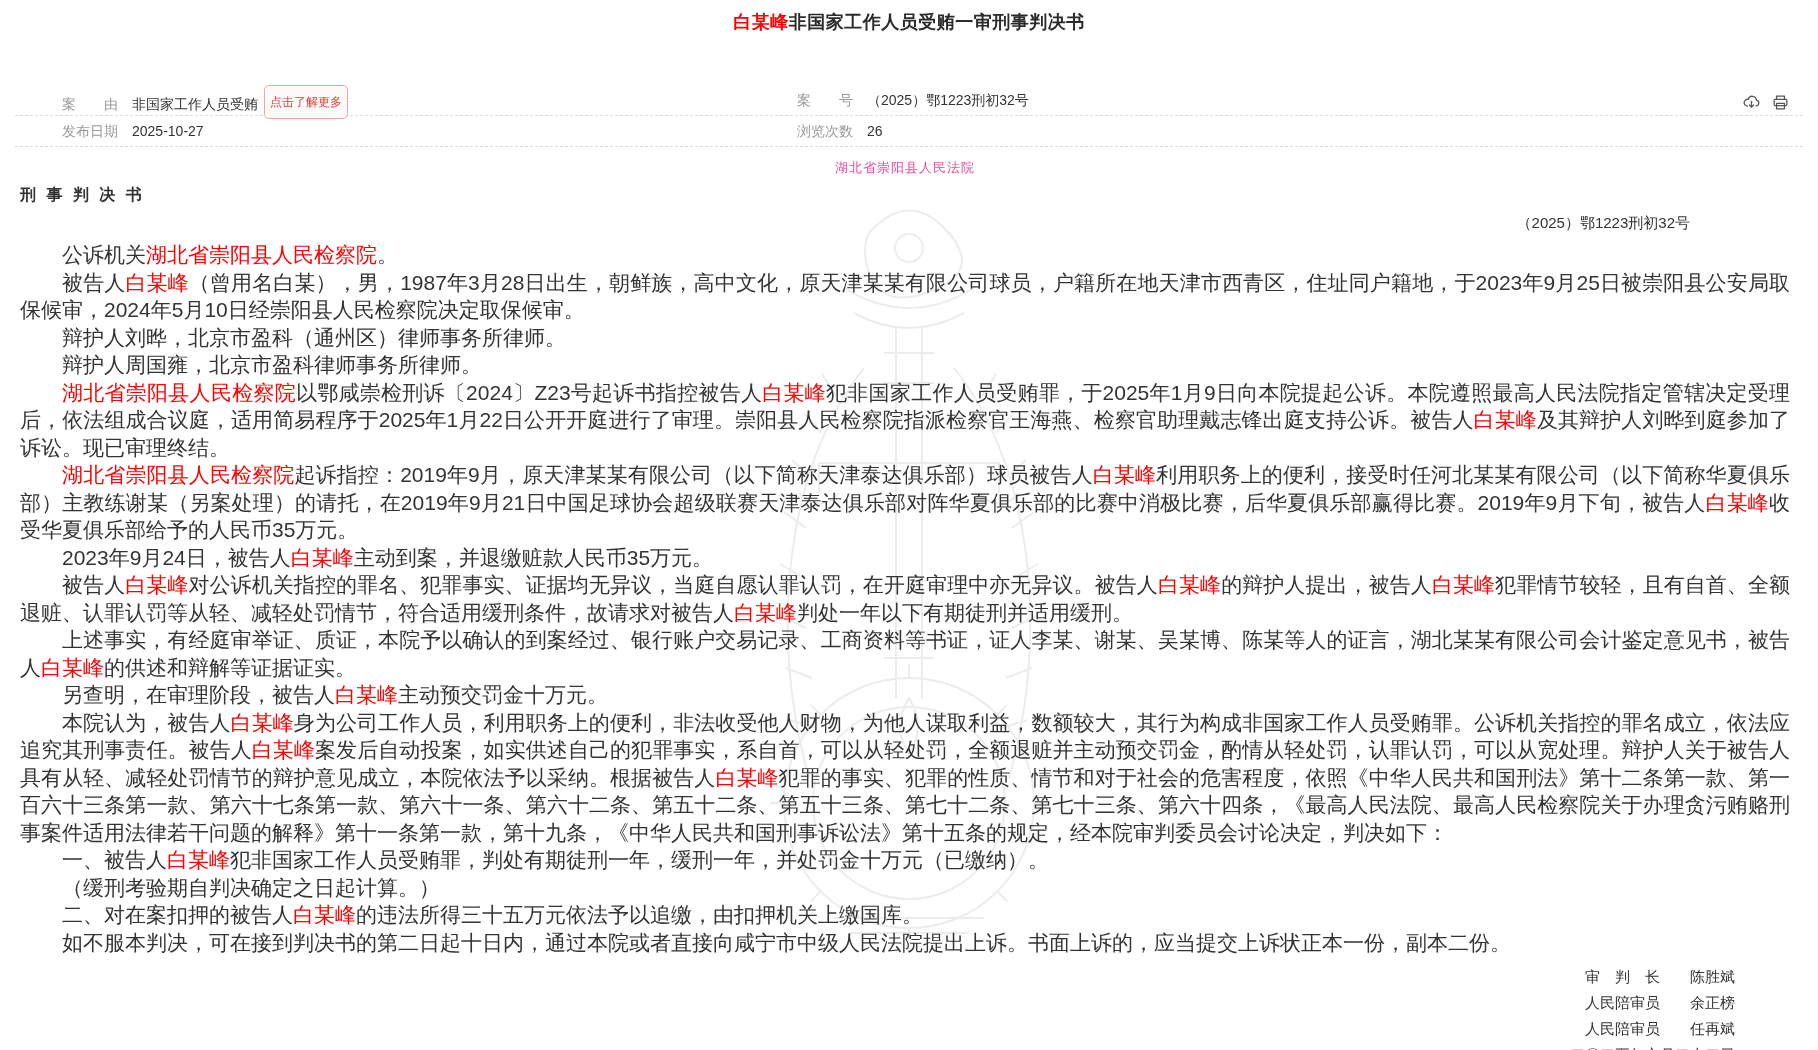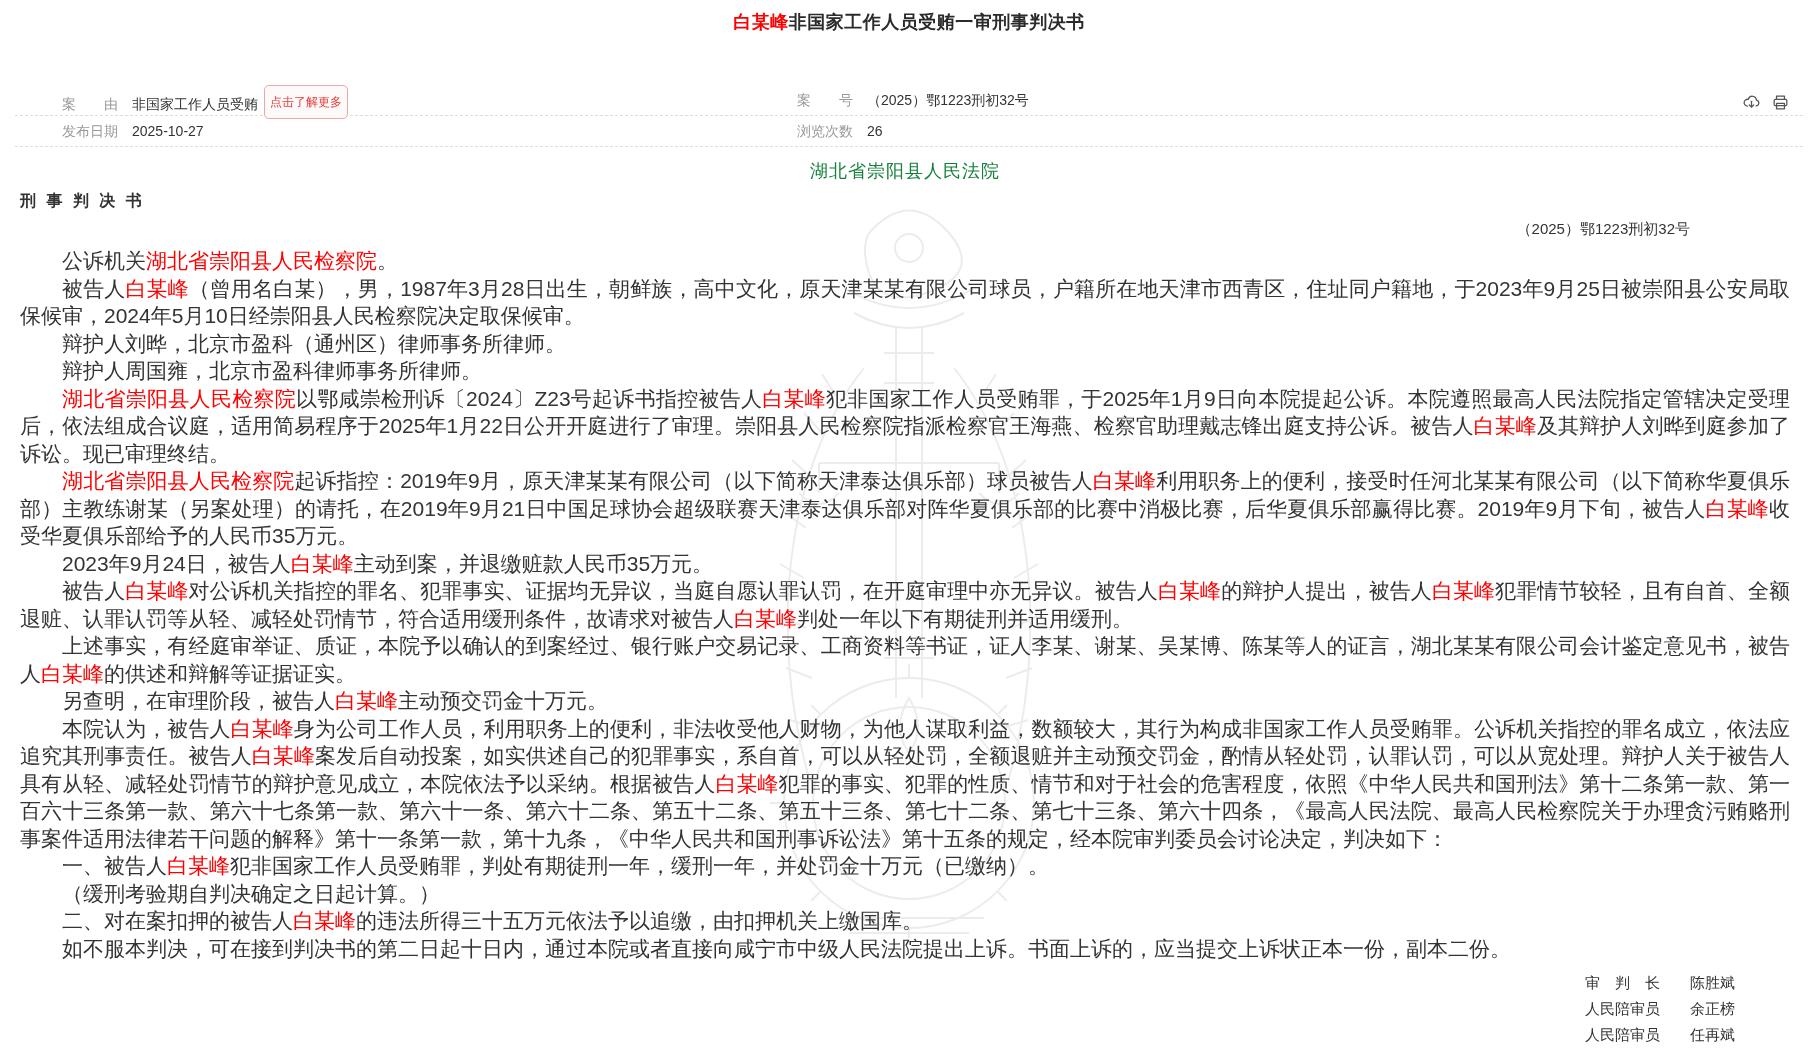--- a/index.html
+++ b/index.html
@@ -27,21 +27,21 @@
   .meta-value{color:var(--text-color);margin-top:24px;}
   .more-badge{
     display:inline-block;margin-left:6px;color:var(--badge-text);
     border:1px solid var(--badge-border);border-radius:5px;background:#fefafa;
     font-size:12px;line-height:16px;padding:8px 5px;vertical-align:3px;cursor:pointer;
   }
   .meta-icons{position:absolute;right:28px;top:8px;display:flex;gap:10px;align-items:center;}
   .meta-icons span{display:inline-flex;cursor:pointer;}
   .sep{border:0;border-top:1px dashed #dcdcdc;margin:0 15px;}
   .document{margin:12px 28px 0 20px;}
-  .court-name{text-align:center;font-size:18px;color:#15803d;letter-spacing:1px;}
+  .court-name{text-align:center;font-size:13px;color:#ec4899;letter-spacing:1px;}
   .doc-type{text-align:left;font-size:16px;font-weight:bold;margin-top:8px;letter-spacing:3px;}
   .case-no{text-align:right;margin:8px 100px 0 0;font-size:15px;}
   .paras{margin-top:8px;}
   .para{font-size:21px;line-height:27.5px;text-align:justify;text-indent:2em;color:var(--text-color);}
   .para .red{color:var(--accent-red);cursor:pointer;}
   .signature-block{margin:8px 55px 0 0;text-align:right;font-size:15px;color:#333;}
   .sig-line{line-height:26px;white-space:pre;}
 </style>
 </head>
 <body>

